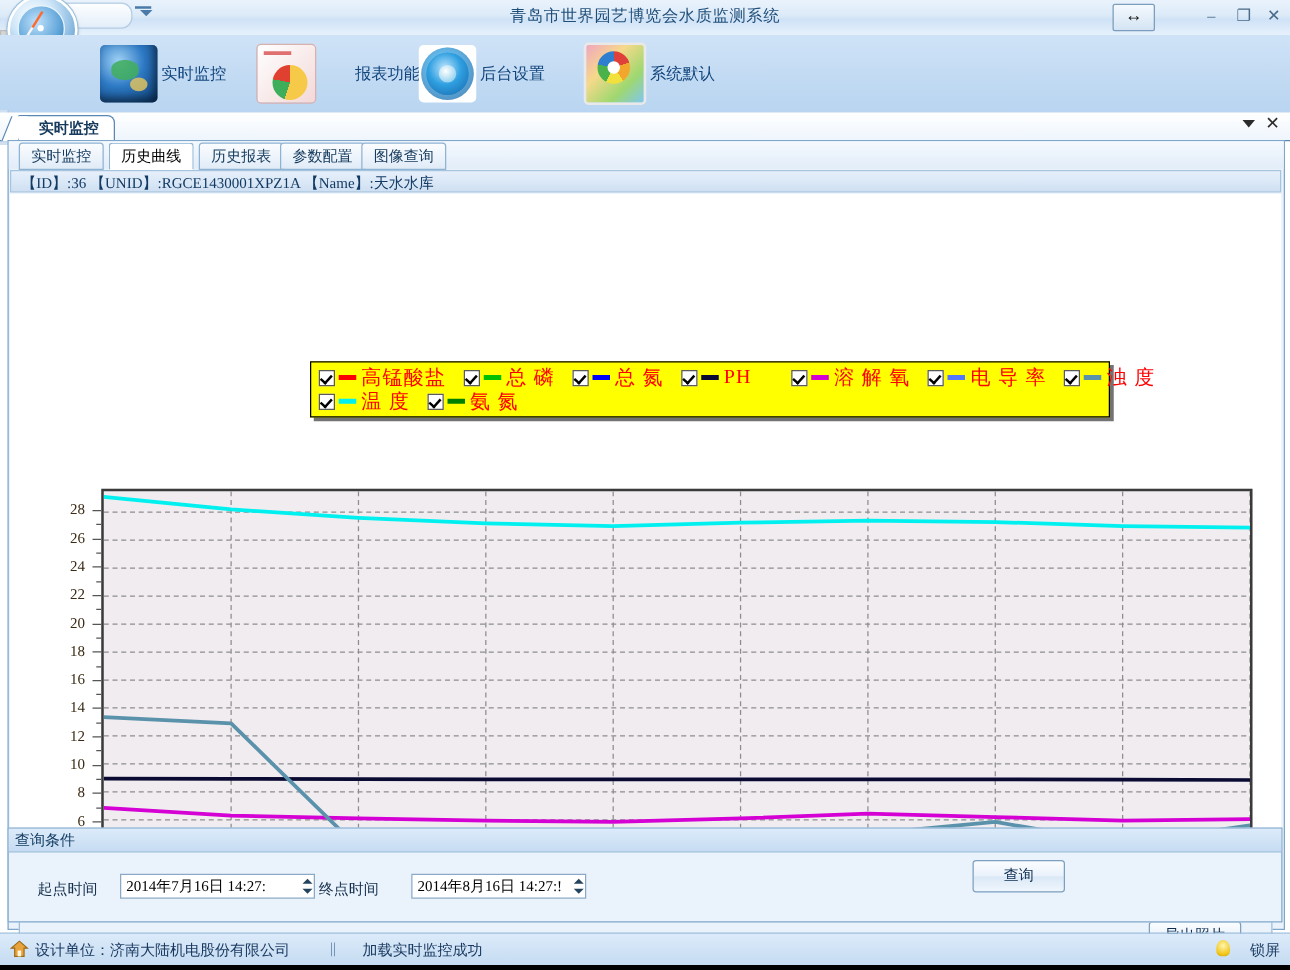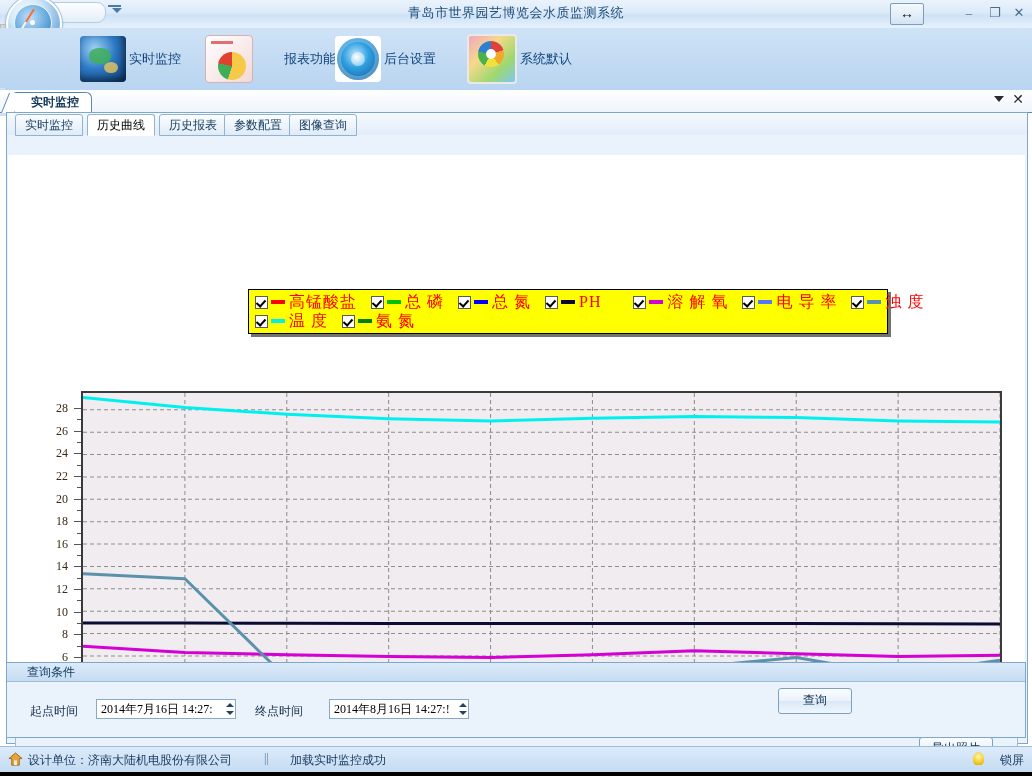--- a/index.html
+++ b/index.html
@@ -228,21 +228,21 @@
 
   
   .querygrp{
     position:absolute;left:6px;top:662px;width:1020px;height:76px;
     background:#eaf2fb;border:1px solid #7fa7cc;box-sizing:border-box;
   }
   .qheader{
     position:absolute;left:0;top:0;width:1018px;height:19px;
     background:linear-gradient(to bottom,#dcebfa,#c6dcf2);
     border-bottom:1px solid #9dbedb;
-    font-size:12px;color:#10395f;line-height:19px;padding-left:20px;box-sizing:border-box;
+    font-size:12px;color:#10395f;line-height:19px;padding-left:5px;box-sizing:border-box;
   }
   .qlabel{position:absolute;font-size:12px;color:#132e4c;top:703px;}
   .spin{
     position:absolute;top:699px;height:20px;background:#ffffff;
     border:1px solid #8aa9c6;box-sizing:border-box;
     font-size:12px;color:#000;line-height:18px;padding-left:4px;
     display:flex;align-items:center;
   }
   .spinval{flex:1;overflow:hidden;white-space:nowrap;}
   .spinarrows{width:12px;height:18px;position:relative;flex:none;}
@@ -328,20 +328,21 @@
   <div class="panel">
 
     <div class="subtabs">
       <div class="subtab" style="left:8px;">实时监控</div>
       <div class="subtab active" style="left:80px;">历史曲线</div>
       <div class="subtab" style="left:152px;">历史报表</div>
       <div class="subtab" style="left:217px;">参数配置</div>
       <div class="subtab" style="left:282px;">图像查询</div>
     </div>
 
+    <div class="idbar">【ID】:36   【UNID】:RGCE1430001XPZ1A    【Name】:天水水库</div>
 
     <div class="chartwrap">
 
       <div class="legendbox">
         <div class="legrow r1" id="legrow1">
             <div class="legitem" style="margin-right: 14px;">
               <div class="lgchk"></div>
               <div class="lgswatch" style="background: rgb(255, 0, 0);"></div>
               <div class="lgtext">高锰酸盐</div>
             </div>
@@ -507,21 +508,21 @@
 
     <div class="exportrow">
       <div class="btn btn-export">导出照片</div>
     </div>
   </div>
 
   <div class="querygrp">
     <div class="qheader">查询条件</div>
   </div>
   <div class="qlabel" style="left:30px;">起点时间</div>
-  <div class="spin" style="left:96px;width:140px;">
+  <div class="spin" style="left:96px;width:156px;">
     <div class="spinval">2014年7月16日 14:27:</div>
     <div class="spinarrows">
         <i class="up"></i>
         <i class="dn"></i>
       </div>
   </div>
   <div class="qlabel" style="left:255px;">终点时间</div>
   <div class="spin" style="left:329px;width:140px;">
     <div class="spinval">2014年8月16日 14:27:!</div>
     <div class="spinarrows">

